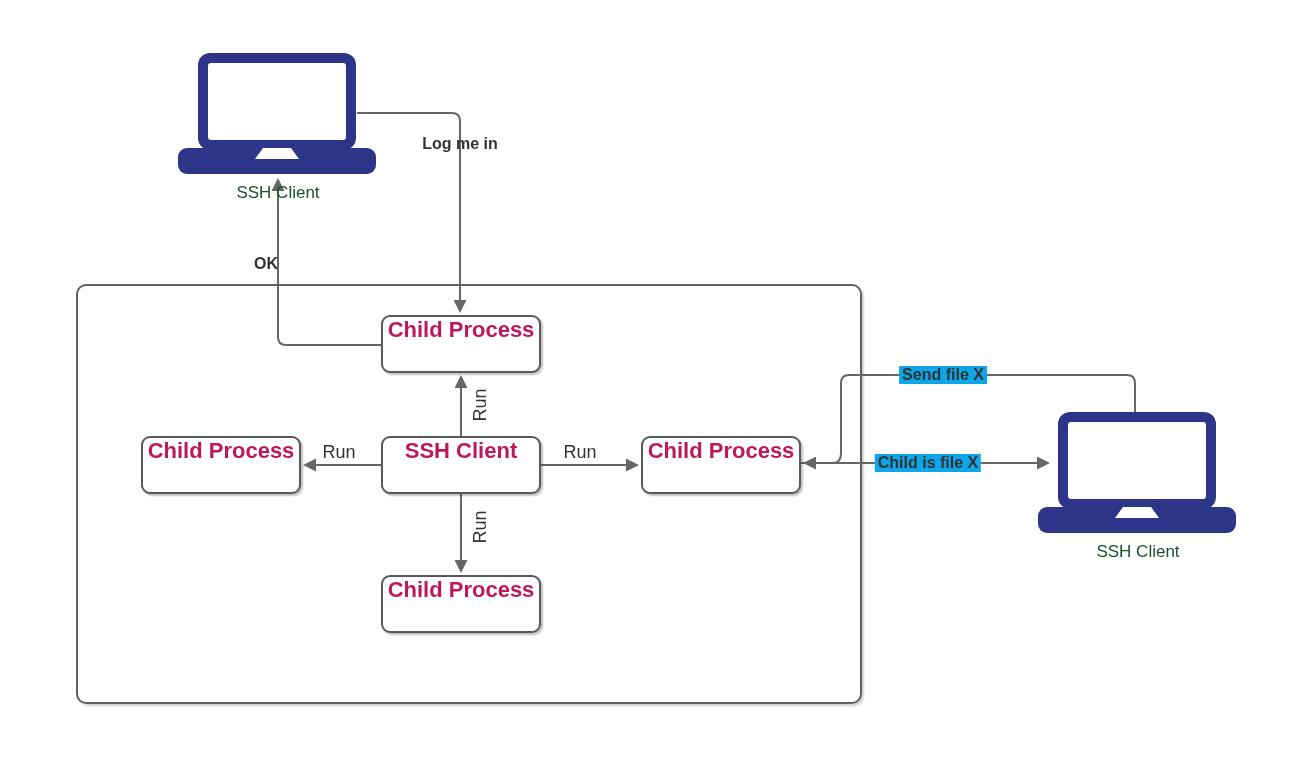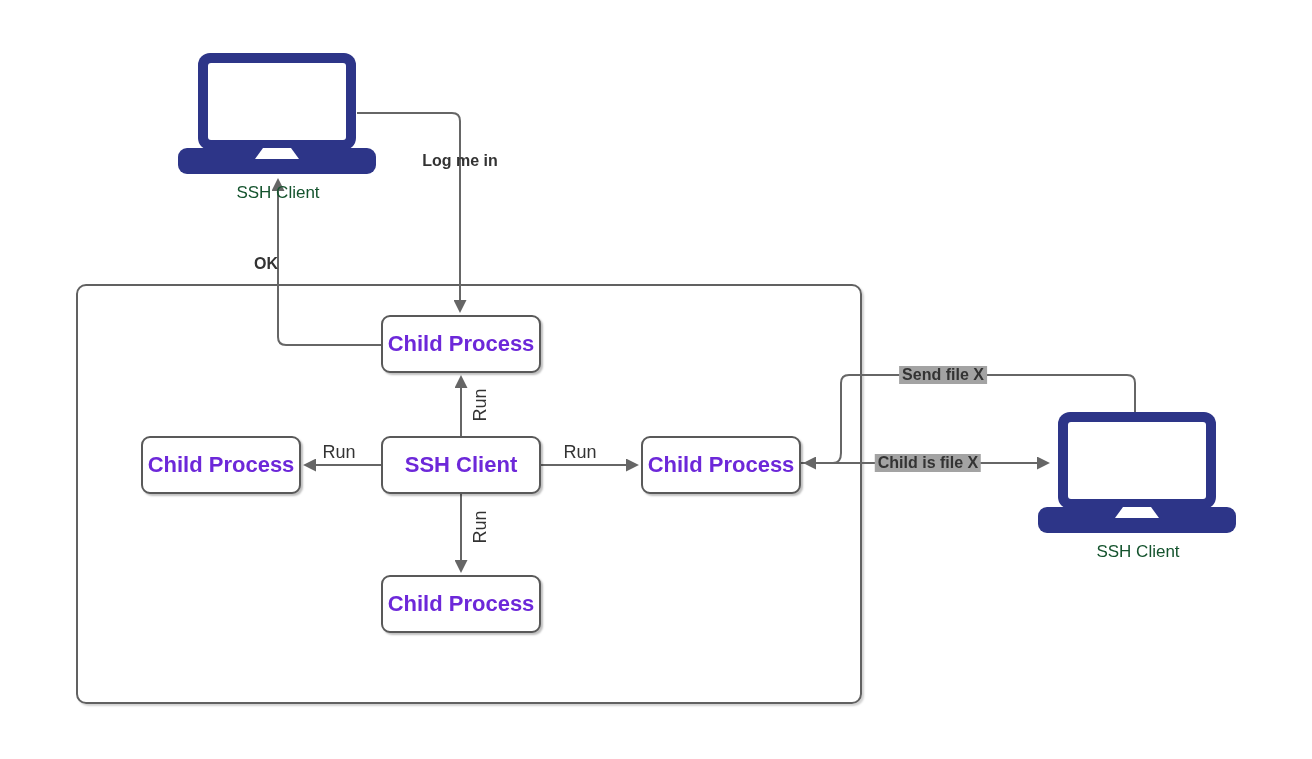--- a/index.html
+++ b/index.html
@@ -11,28 +11,28 @@
   .conn{fill:none;stroke:#666666;stroke-width:2;}
   .group{
     position:absolute;left:76px;top:284px;width:786px;height:420px;
     box-sizing:border-box;border:2px solid #616161;border-radius:10px;
     box-shadow:2px 2px 2px rgba(0,0,0,0.18);background:transparent;
   }
   .node{
     position:absolute;width:160px;height:58px;box-sizing:border-box;
     border:2px solid #595959;border-radius:9px;background:#ffffff;
     box-shadow:2px 2px 2px rgba(0,0,0,0.25);
-    display:flex;align-items:center;justify-content:center;
-    font-size:22px;font-weight:700;color:#6d28d9;white-space:nowrap;
+    display:flex;align-items:flex-start;justify-content:center;
+    font-size:22px;font-weight:700;color:#be185d;white-space:nowrap;
   }
   .elabel{
     position:absolute;transform:translate(-50%,-50%);
     font-size:16px;font-weight:700;color:#333333;white-space:nowrap;line-height:1;
   }
-  .elabel.bg{background:#a3a3a3;padding:1px 3px;}
+  .elabel.bg{background:#0ea5e9;padding:1px 3px;}
   .rlabel{
     position:absolute;transform:translate(-50%,-50%);
     font-size:18px;font-weight:400;color:#333333;white-space:nowrap;line-height:1;
   }
   .rlabel.rot{transform:translate(-50%,-50%) rotate(-90deg);}
   .caption{
     position:absolute;transform:translate(-50%,-50%);
     font-size:17px;font-weight:400;color:#14532d;white-space:nowrap;line-height:1;
   }
   .laptop{position:absolute;}
@@ -85,21 +85,21 @@
   <div class="caption" style="left:278px;top:192px">SSH Client</div>
 
   <svg class="laptop" style="left:1038px;top:412px" width="198" height="122" viewBox="0 0 198 122">
     <rect x="20" y="0" width="158" height="97" rx="12" fill="#2d3588"></rect>
     <rect x="30" y="10" width="138" height="77" rx="3" fill="#ffffff"></rect>
     <rect x="0" y="95" width="198" height="26" rx="9" fill="#2d3588"></rect>
     <path d="M85,95 h28 l8,11 h-44 z" fill="#ffffff"></path>
   </svg>
   <div class="caption" style="left:1138px;top:551px">SSH Client</div>
 
-  <div class="elabel" style="left:460px;top:161px">Log me in</div>
+  <div class="elabel" style="left:460px;top:144px">Log me in</div>
   <div class="elabel" style="left:266px;top:264px">OK</div>
   <div class="rlabel rot" style="left:480px;top:405px">Run</div>
   <div class="rlabel" style="left:339px;top:452px">Run</div>
   <div class="rlabel" style="left:580px;top:452px">Run</div>
   <div class="rlabel rot" style="left:480px;top:527px">Run</div>
   <div class="elabel bg" style="left:943px;top:375px">Send file X</div>
   <div class="elabel bg" style="left:928px;top:463px">Child is file X</div>
 
 </div>
 

